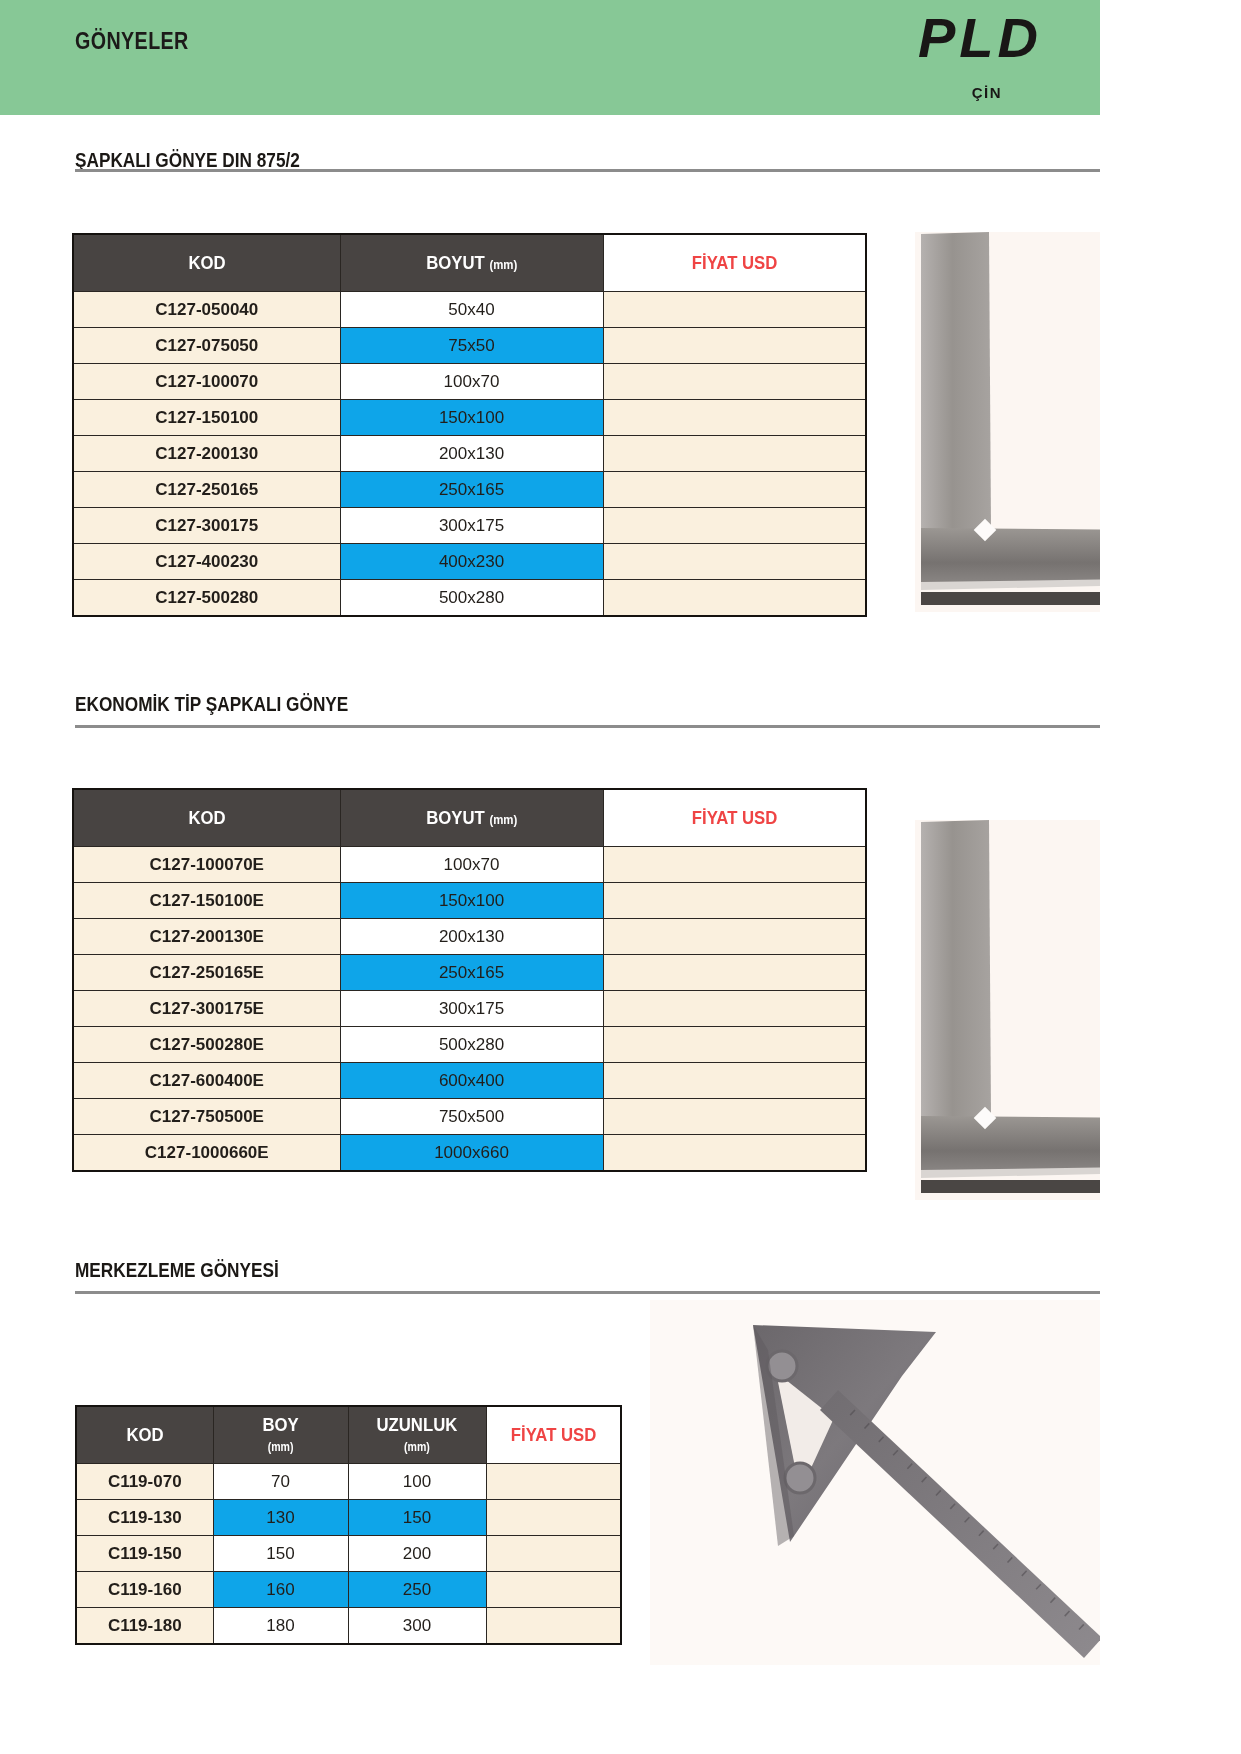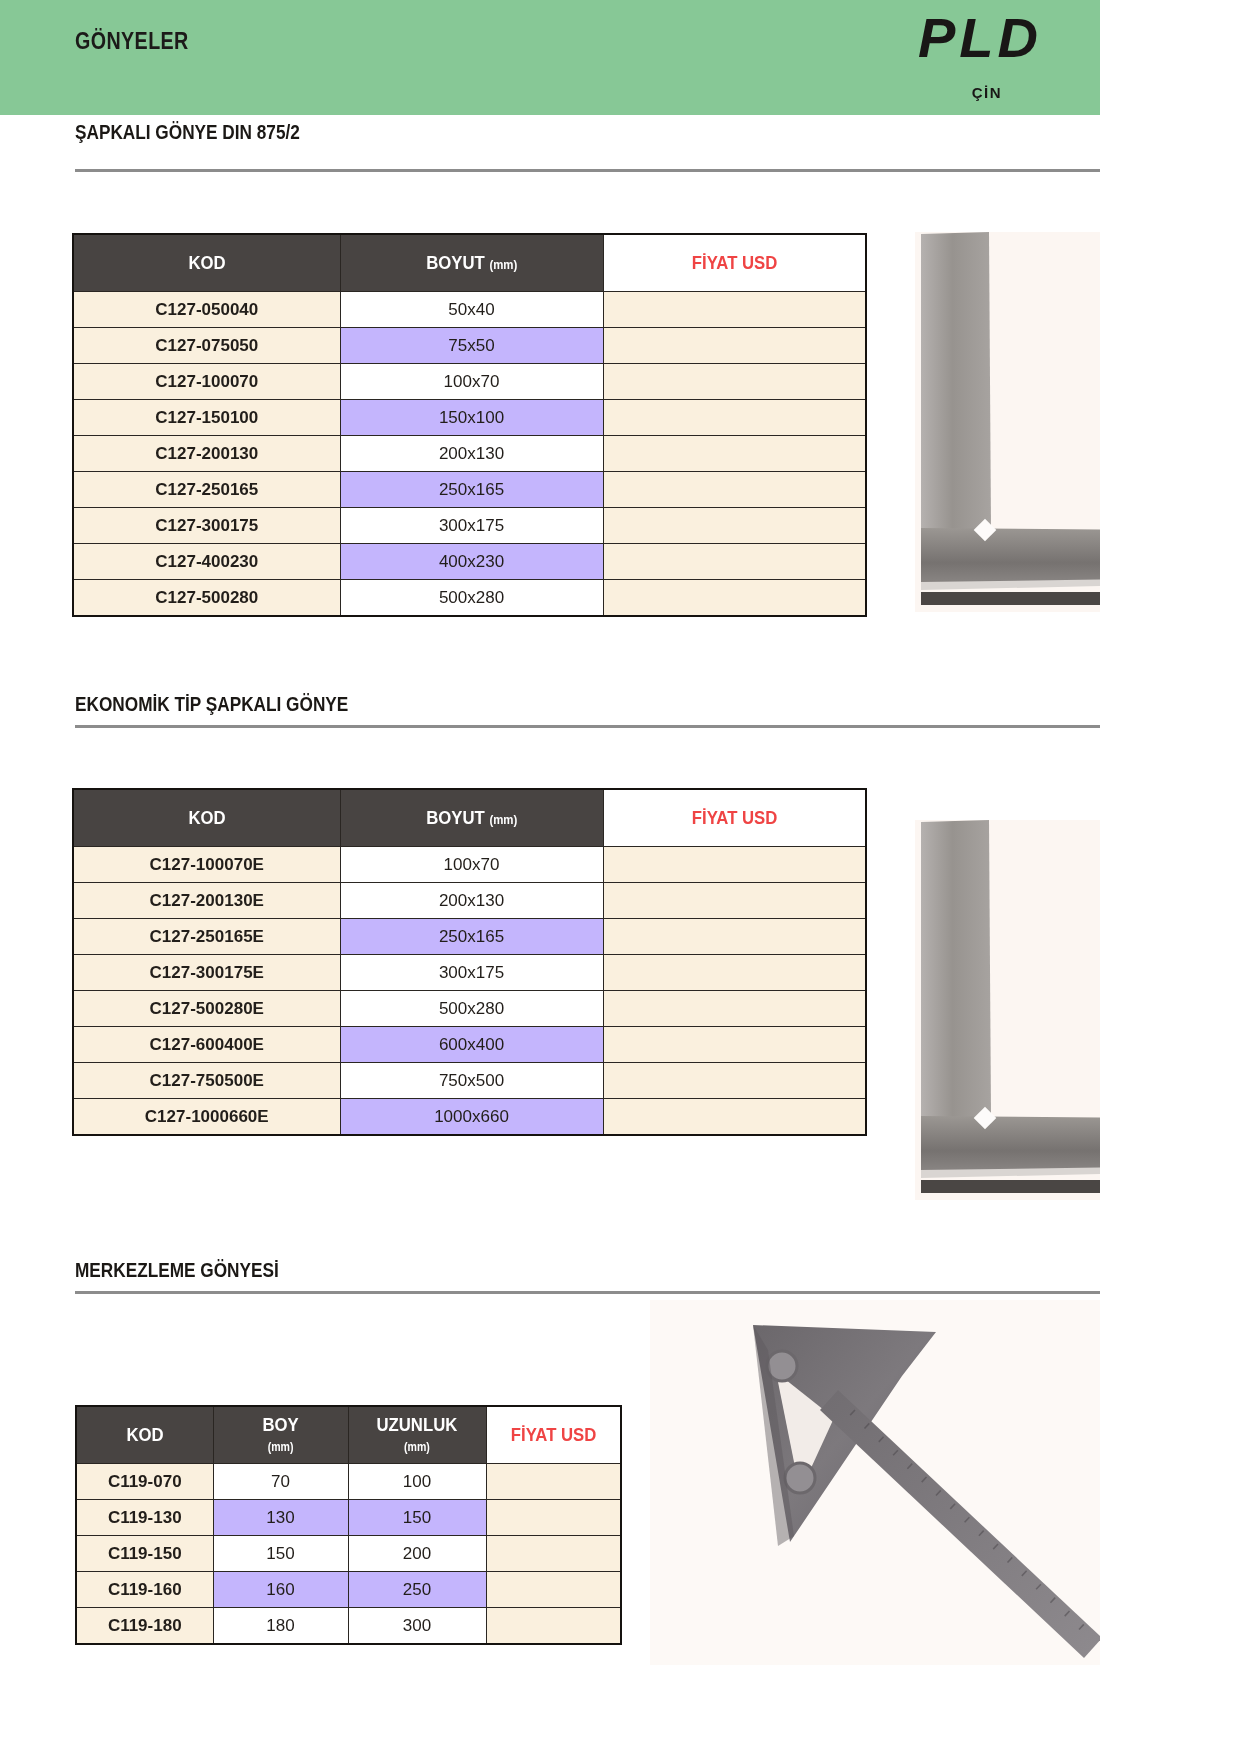--- a/index.html
+++ b/index.html
@@ -26,31 +26,31 @@
 
   table{border-collapse:collapse;table-layout:fixed;position:absolute;background:#fff;
         border:2px solid #15120f;}
   th,td{border:1px solid #2a2622;text-align:center;vertical-align:middle;padding:0;}
   th.dark{background:#484442;color:#ffffff;height:56px;font-size:19px;font-weight:bold;}
   th.light{background:#ffffff;color:#ef4444;height:56px;font-size:19px;font-weight:bold;}
   td{height:35px;font-size:17px;color:#221e1a;}
   td.kod{background:#faf0de;font-weight:bold;}
   td.fiyat{background:#faf0de;}
   td.alt0{background:#ffffff;}
-  td.alt1{background:#c4b5fd;}
+  td.alt1{background:#0ea5e9;}
   .unit{font-size:13px;font-weight:bold;}
   .unit2{font-size:12px;font-weight:bold;line-height:12px;}
   .hline2{line-height:20px;}
 
   .t-main{left:72px;width:793px;}
   .t-small{left:75px;width:545px;}
   #table1{top:233px;}
   #table2{top:788px;}
   #table3{top:1405px;}
-  #sec1-title{top:120px;} #sec1-rule{top:169px;}
+  #sec1-title{top:148px;} #sec1-rule{top:169px;}
   #sec2-title{top:692px;} #sec2-rule{top:725px;}
   #sec3-title{top:1258px;} #sec3-rule{top:1291px;}
 
   .photo{position:absolute;background:#fcf6f2;}
   #photo1{left:915px;top:232px;width:248px;height:380px;}
   #photo2{left:915px;top:820px;width:248px;height:380px;}
   #photo3{left:650px;top:1300px;width:460px;height:365px;background:#fdf9f6;}
   .photo svg{display:block;width:100%;height:100%;}
 </style>
 </head>
@@ -162,20 +162,25 @@
       </colgroup>
     <tbody>
         <tr>
       <th class="dark"><span class="condc">KOD</span></th>
       <th class="dark"><span class="condc"><span>BOYUT</span>&nbsp;<span class="unit">(mm)</span></span></th>
       <th class="light"><span class="condc">FİYAT USD</span></th>
     </tr>
     <tr>
           <td class="kod">C127-100070E</td>
           <td class="alt0">100x70</td>
+          <td class="fiyat"></td>
+        </tr>
+    <tr>
+          <td class="kod">C127-150100E</td>
+          <td class="alt1">150x100</td>
           <td class="fiyat"></td>
         </tr>
     <tr>
           <td class="kod">C127-200130E</td>
           <td class="alt0">200x130</td>
           <td class="fiyat"></td>
         </tr>
     <tr>
           <td class="kod">C127-250165E</td>
           <td class="alt1">250x165</td>

